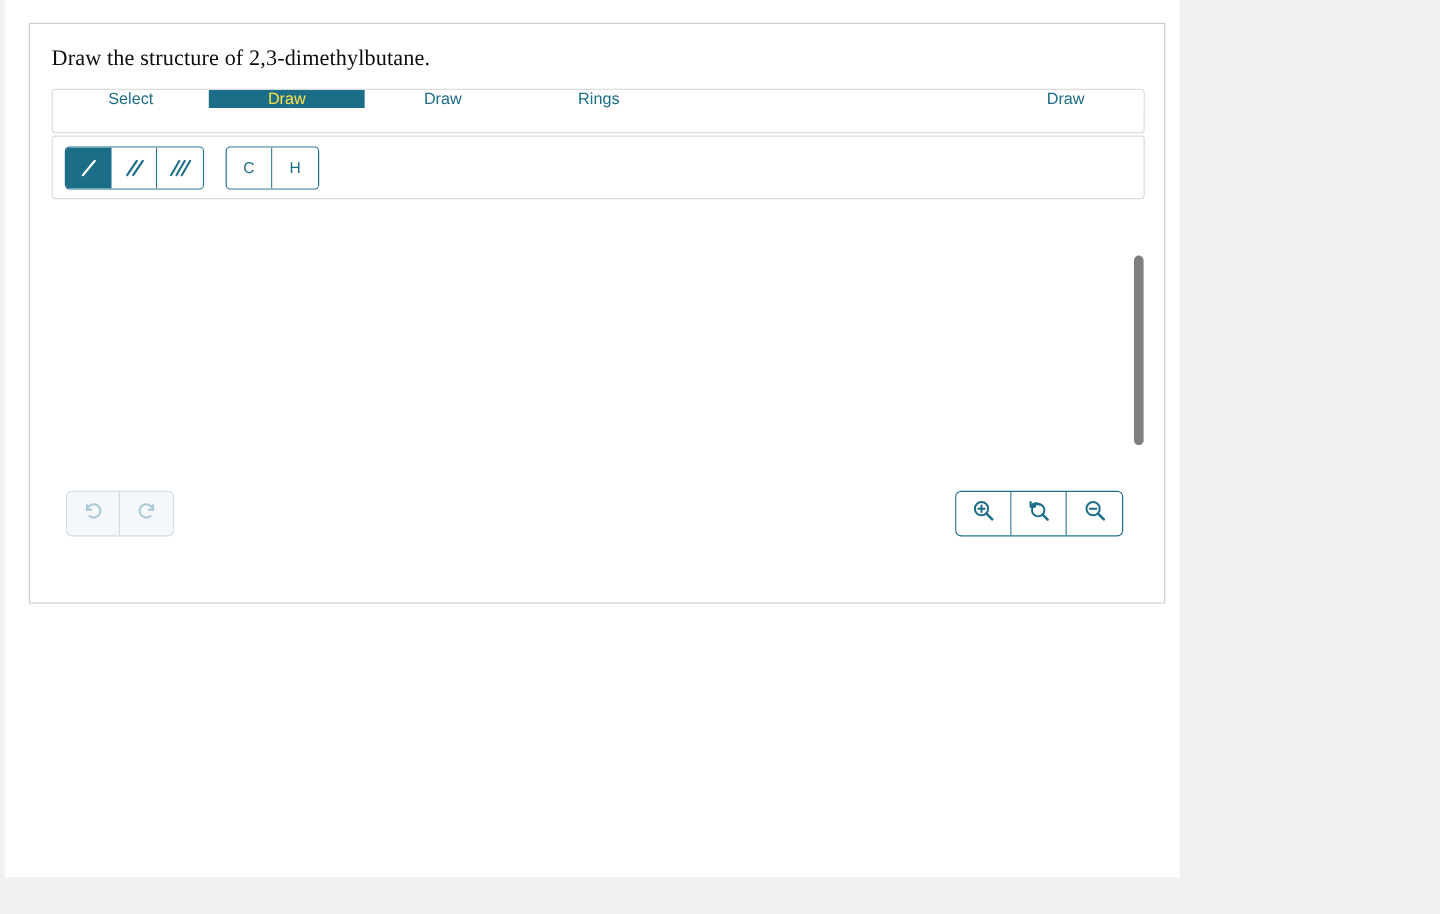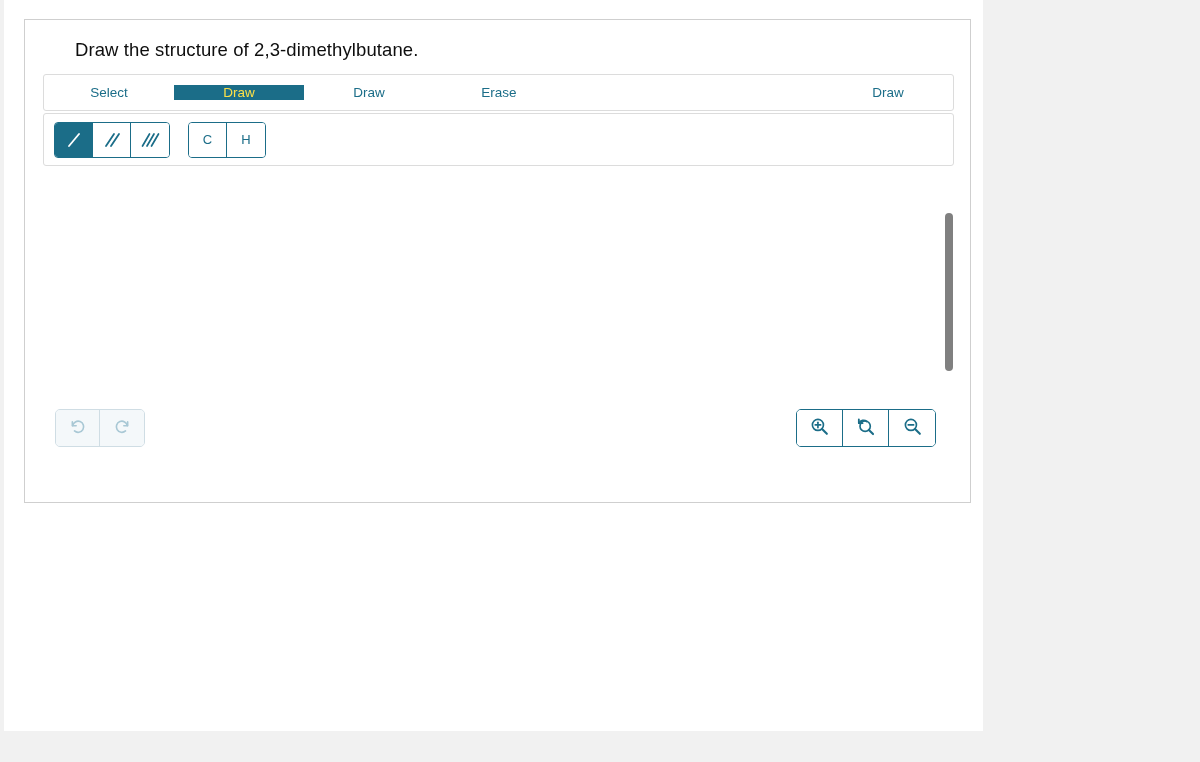--- a/index.html
+++ b/index.html
@@ -36,41 +36,40 @@
     background: #ffffff;
     border: 1px solid #cfcfcf;
     box-sizing: border-box;
   }
 
   
   .prompt {
     position: absolute;
     left: 18px;
     top: 19px;
-    font-family: Liberation Sans, sans-serif;
+    font-family: Liberation Serif, serif;
     font-size: 18.5px;
     color: #0e0e0e;
     white-space: nowrap;
     letter-spacing: 0.1px;
-    margin-left: 32px;
   }
 
   
   .tabbar {
     position: absolute;
     left: 18px;
     top: 54px;
     width: 911px;
     height: 37px;
     border: 1px solid #dcdcdc;
     border-radius: 3px;
     background: #ffffff;
     box-sizing: border-box;
     display: flex;
-    align-items: center;
+    align-items: flex-start;
     overflow: hidden;
   }
   .tab {
     display: flex;
     align-items: center;
     justify-content: center;
     font-size: 13.5px;
     color: #1b6d88;
     background: #ffffff;
     box-sizing: border-box;
@@ -227,21 +226,21 @@
       <div class="tab tab-select">
         <span>Select</span>
       </div>
       <div class="tab tab-draw active">
         <span>Draw</span>
       </div>
       <div class="tab tab-rings">
         <span>Draw</span>
       </div>
       <div class="tab tab-more">
-        <span>Erase</span>
+        <span>Rings</span>
       </div>
       <div class="tab-spacer"></div>
       <div class="tab tab-erase">
         <span>Draw</span>
       </div>
     </div>
 
     <div class="toolbar">
 
       <div class="btn-group">

